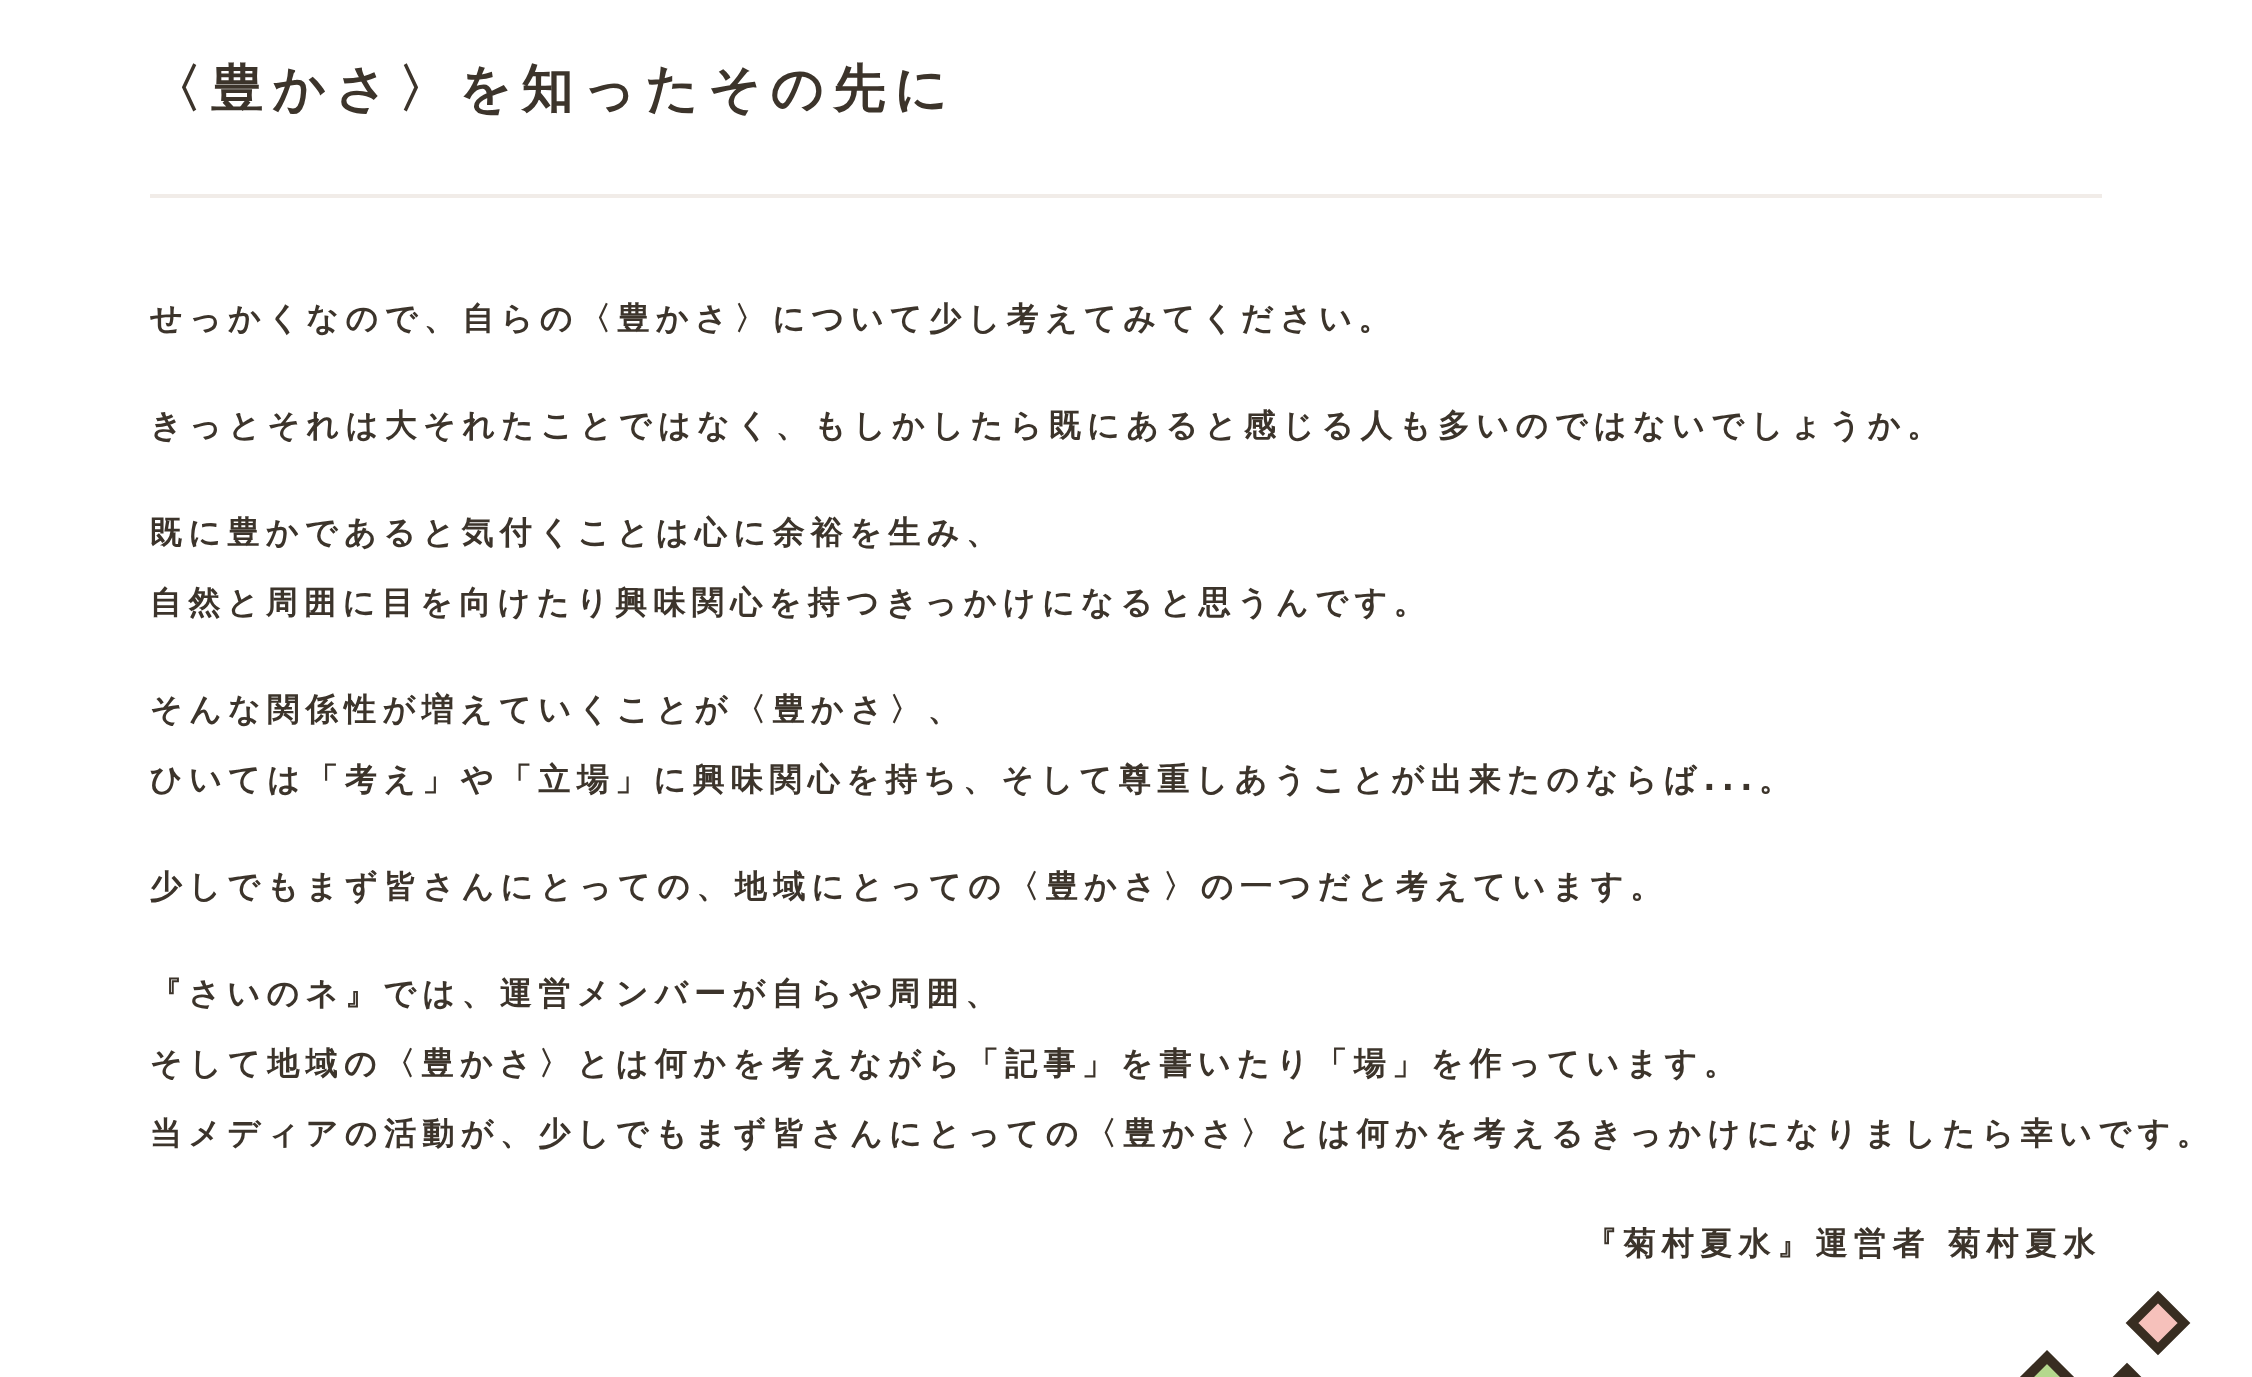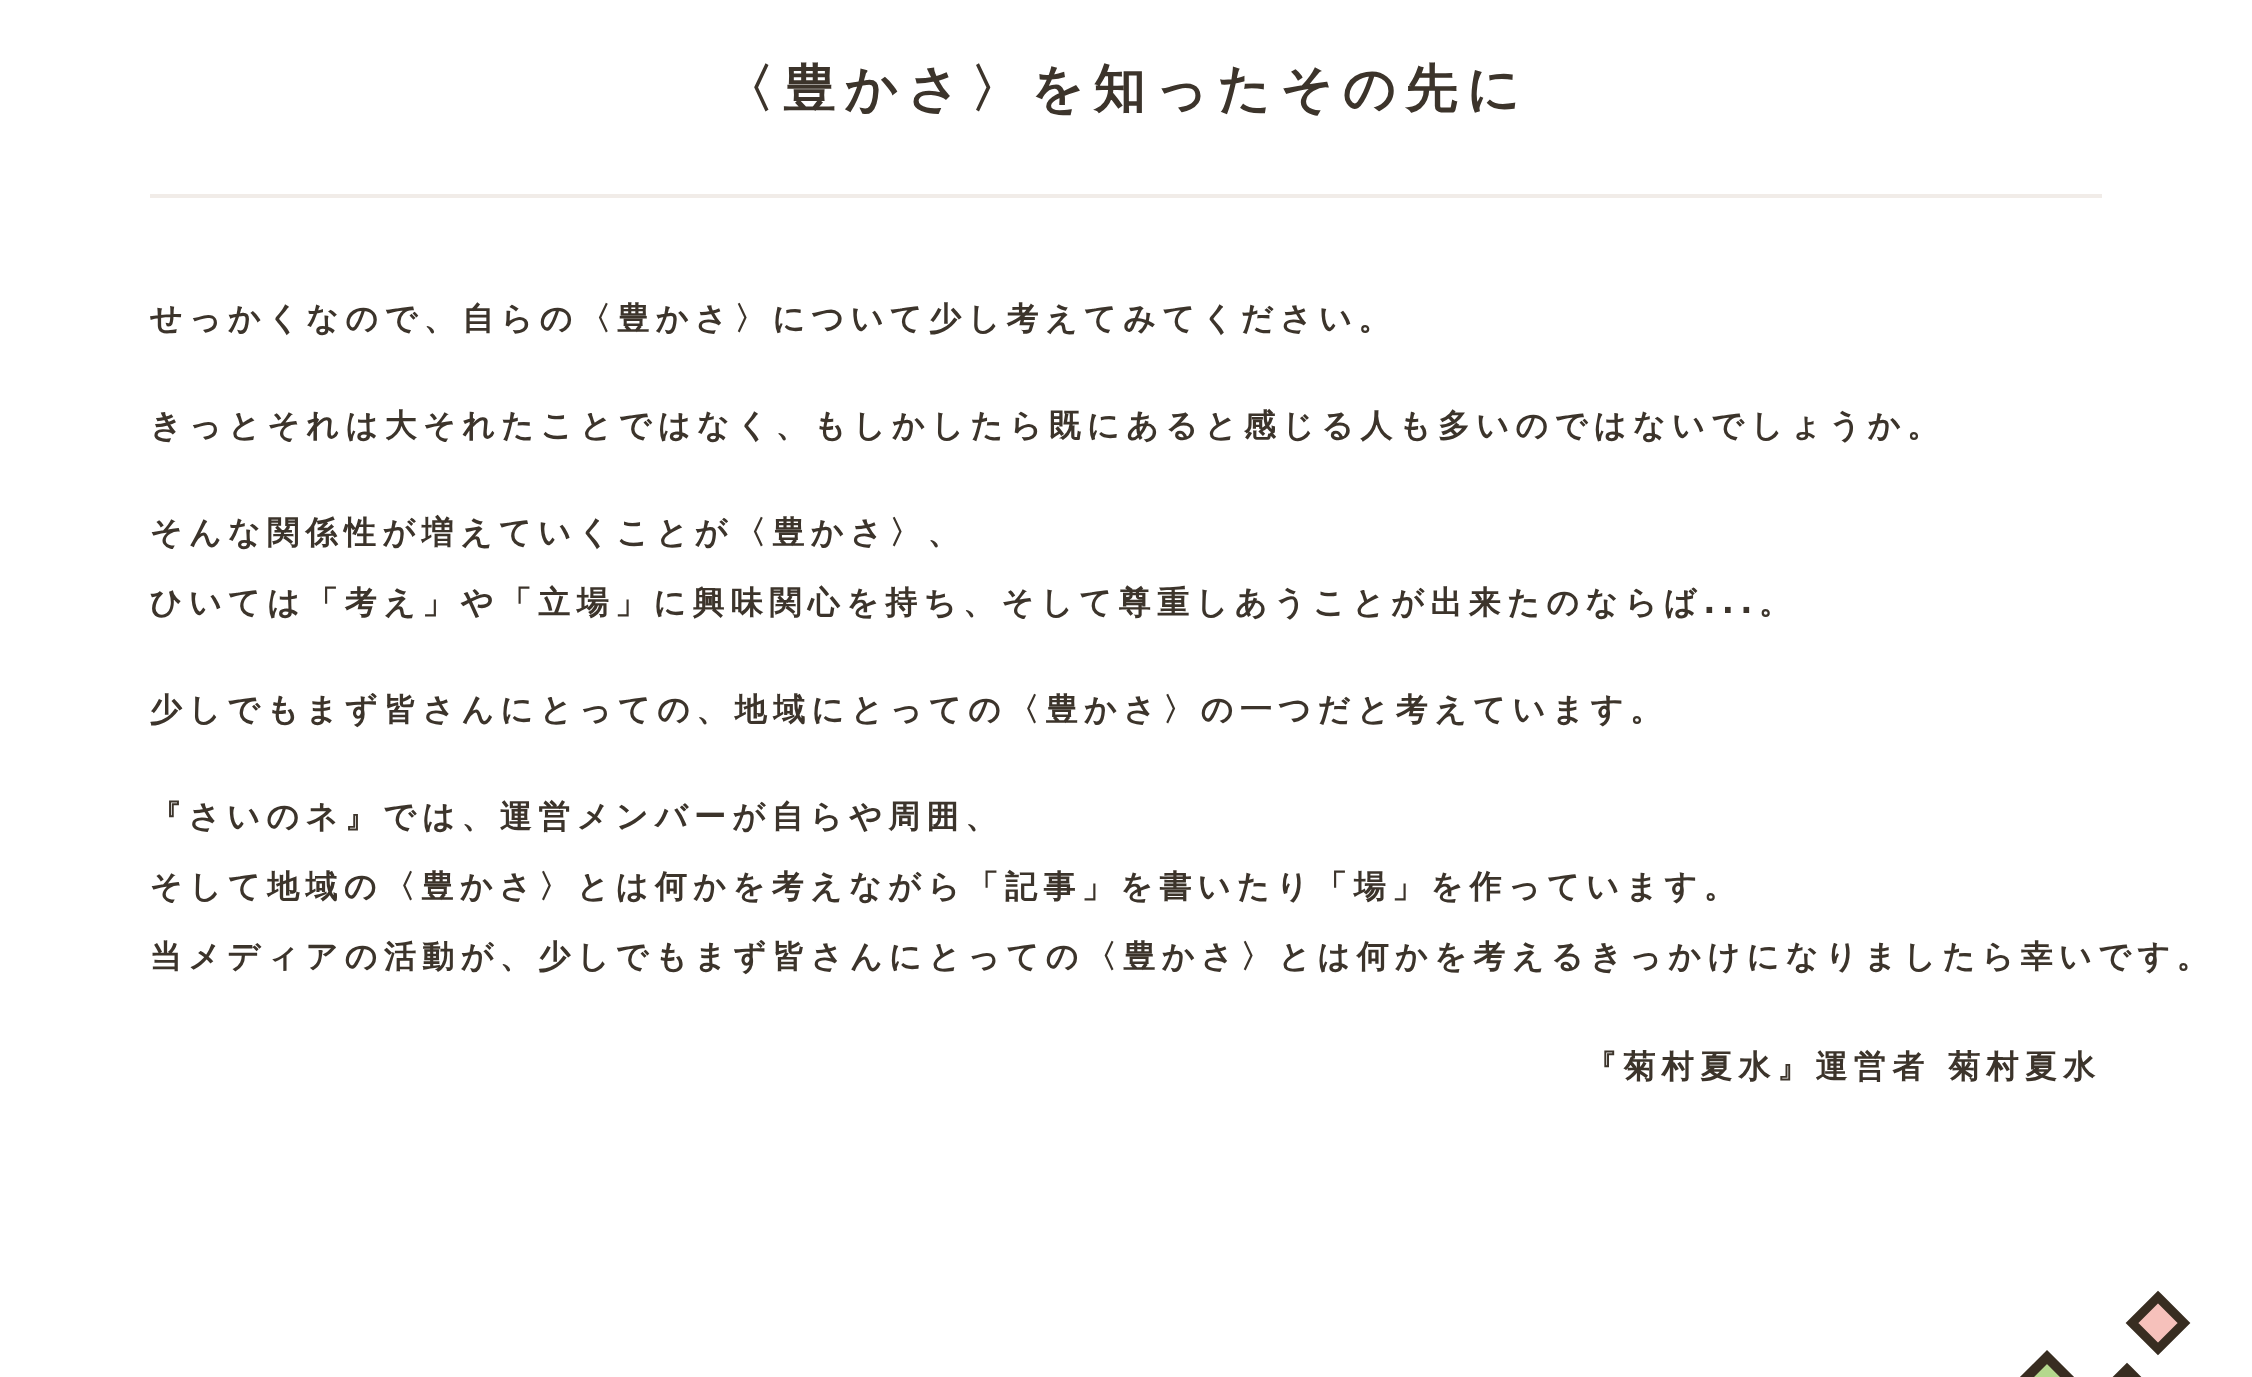--- a/index.html
+++ b/index.html
@@ -23,21 +23,21 @@
   .container {
     margin: 0 150px;
     padding-top: 52px;
   }
   h1.page-title {
     margin: 0;
     font-size: 52px;
     line-height: 73px;
     font-weight: 700;
     letter-spacing: 0.18em;
-    text-align: center;
+    text-align: left;
     white-space: nowrap;
   }
   hr.divider {
     border: none;
     border-top: 4px solid #f1ece8;
     margin: 69px 0 0 0;
   }
   .content {
     margin-top: 85px;
   }
@@ -81,20 +81,24 @@
     <div class="content">
 
       <p>
         <span class="line">せっかくなので、自らの〈豊かさ〉について少し考えてみてください。</span>
       </p>
 
       <p>
         <span class="line">きっとそれは大それたことではなく、もしかしたら既にあると感じる人も多いのではないでしょうか。</span>
       </p>
 
+      <p>
+        <span class="line">既に豊かであると気付くことは心に余裕を生み、</span>
+        <span class="line">自然と周囲に目を向けたり興味関心を持つきっかけになると思うんです。</span>
+      </p>
 
       <p>
         <span class="line">そんな関係性が増えていくことが〈豊かさ〉、</span>
         <span class="line">ひいては「考え」や「立場」に興味関心を持ち、そして尊重しあうことが出来たのならば...。</span>
       </p>
 
       <p>
         <span class="line">少しでもまず皆さんにとっての、地域にとっての〈豊かさ〉の一つだと考えています。</span>
       </p>
 

